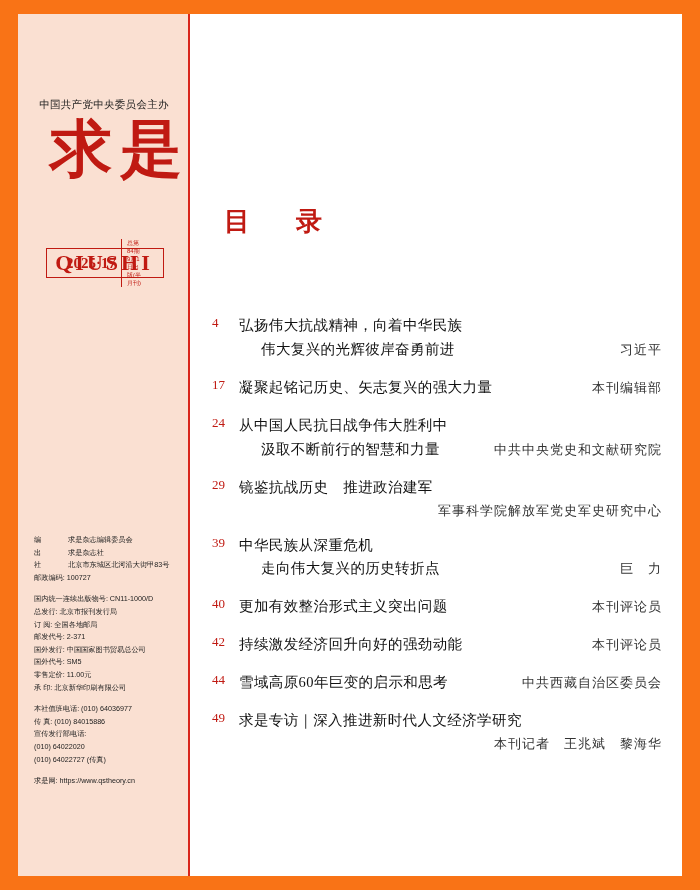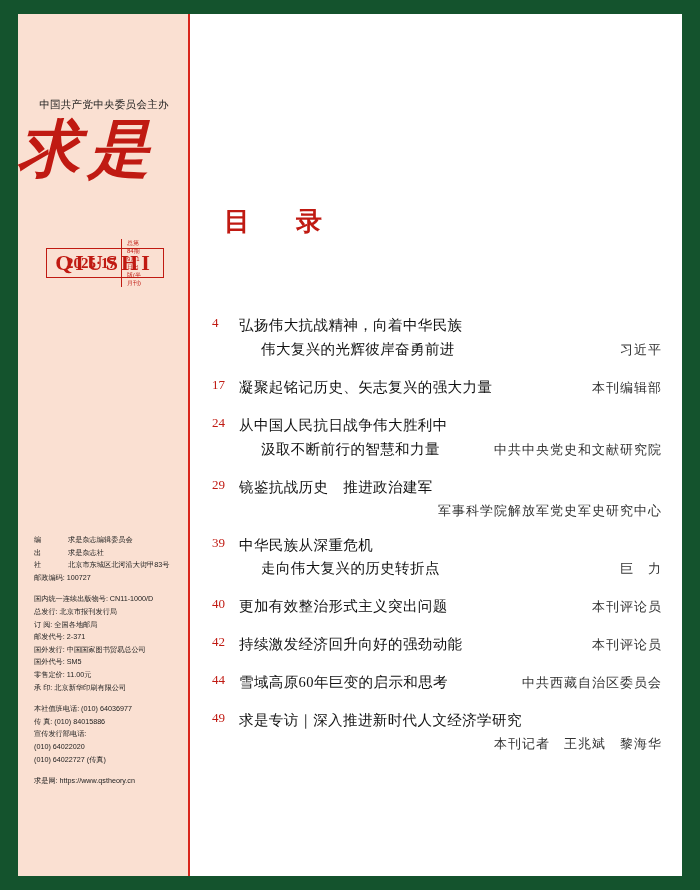--- a/index.html
+++ b/index.html
@@ -10,21 +10,21 @@
     width: 700px;
     height: 890px;
     background: #ffffff;
     font-family: "Liberation Sans", sans-serif;
     overflow: hidden;
   }
   .page {
     position: relative;
     width: 700px;
     height: 890px;
-    background: #14532d;
+    background: #f97316;
     box-sizing: border-box;
   }
   .inner {
     position: absolute;
     left: 18px;
     top: 14px;
     width: 664px;
     height: 862px;
     background: #ffffff;
     display: flex;
@@ -56,28 +56,27 @@
     font-size: 10.5px;
     color: #1a1a1a;
     letter-spacing: 0.3px;
     font-family: "Liberation Serif", serif;
   }
   .logo-cn {
     position: absolute;
     top: 104px;
     left: 0;
     width: 172px;
-    text-align: left;
+    text-align: right;
     font-family: "Liberation Serif", serif;
     font-size: 62px;
     font-weight: bold;
     color: #c01a12;
     letter-spacing: 8px;
     line-height: 1.0;
-    font-style: italic;
   }
   .logo-en {
     position: absolute;
     top: 196px;
     left: 0;
     width: 172px;
     text-align: center;
     font-family: "Liberation Serif", serif;
     font-size: 22px;
     font-weight: bold;

